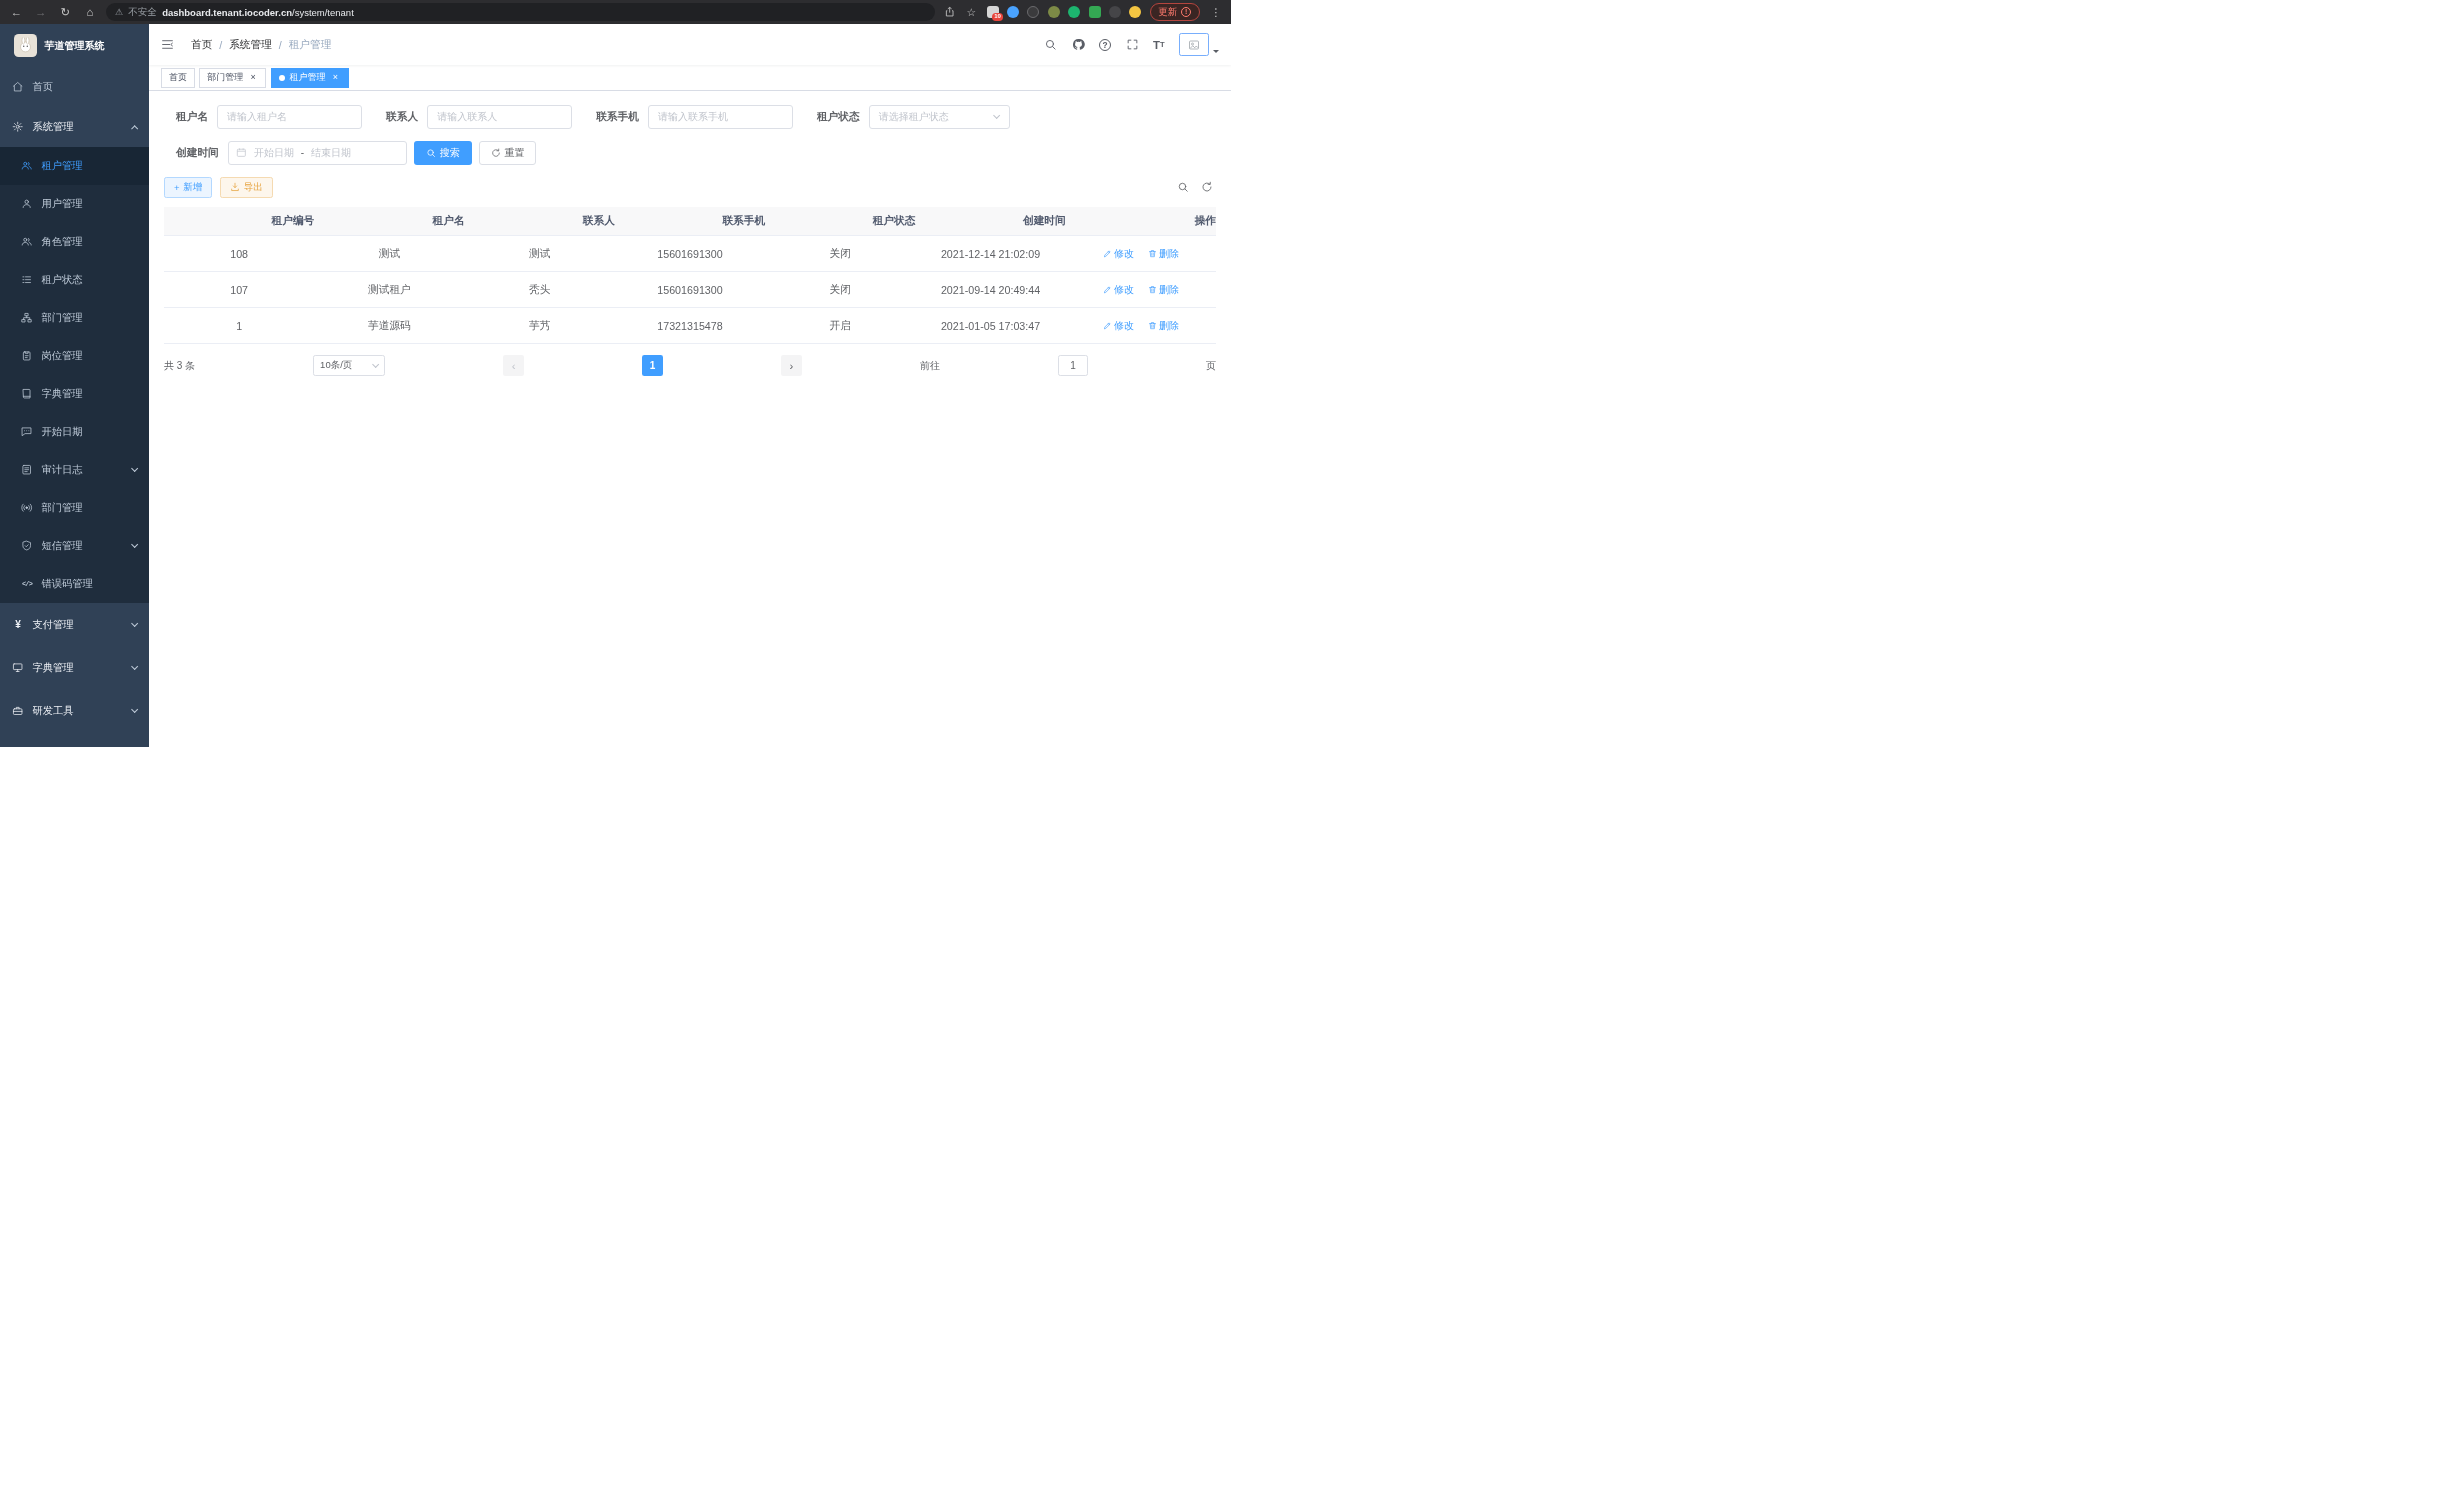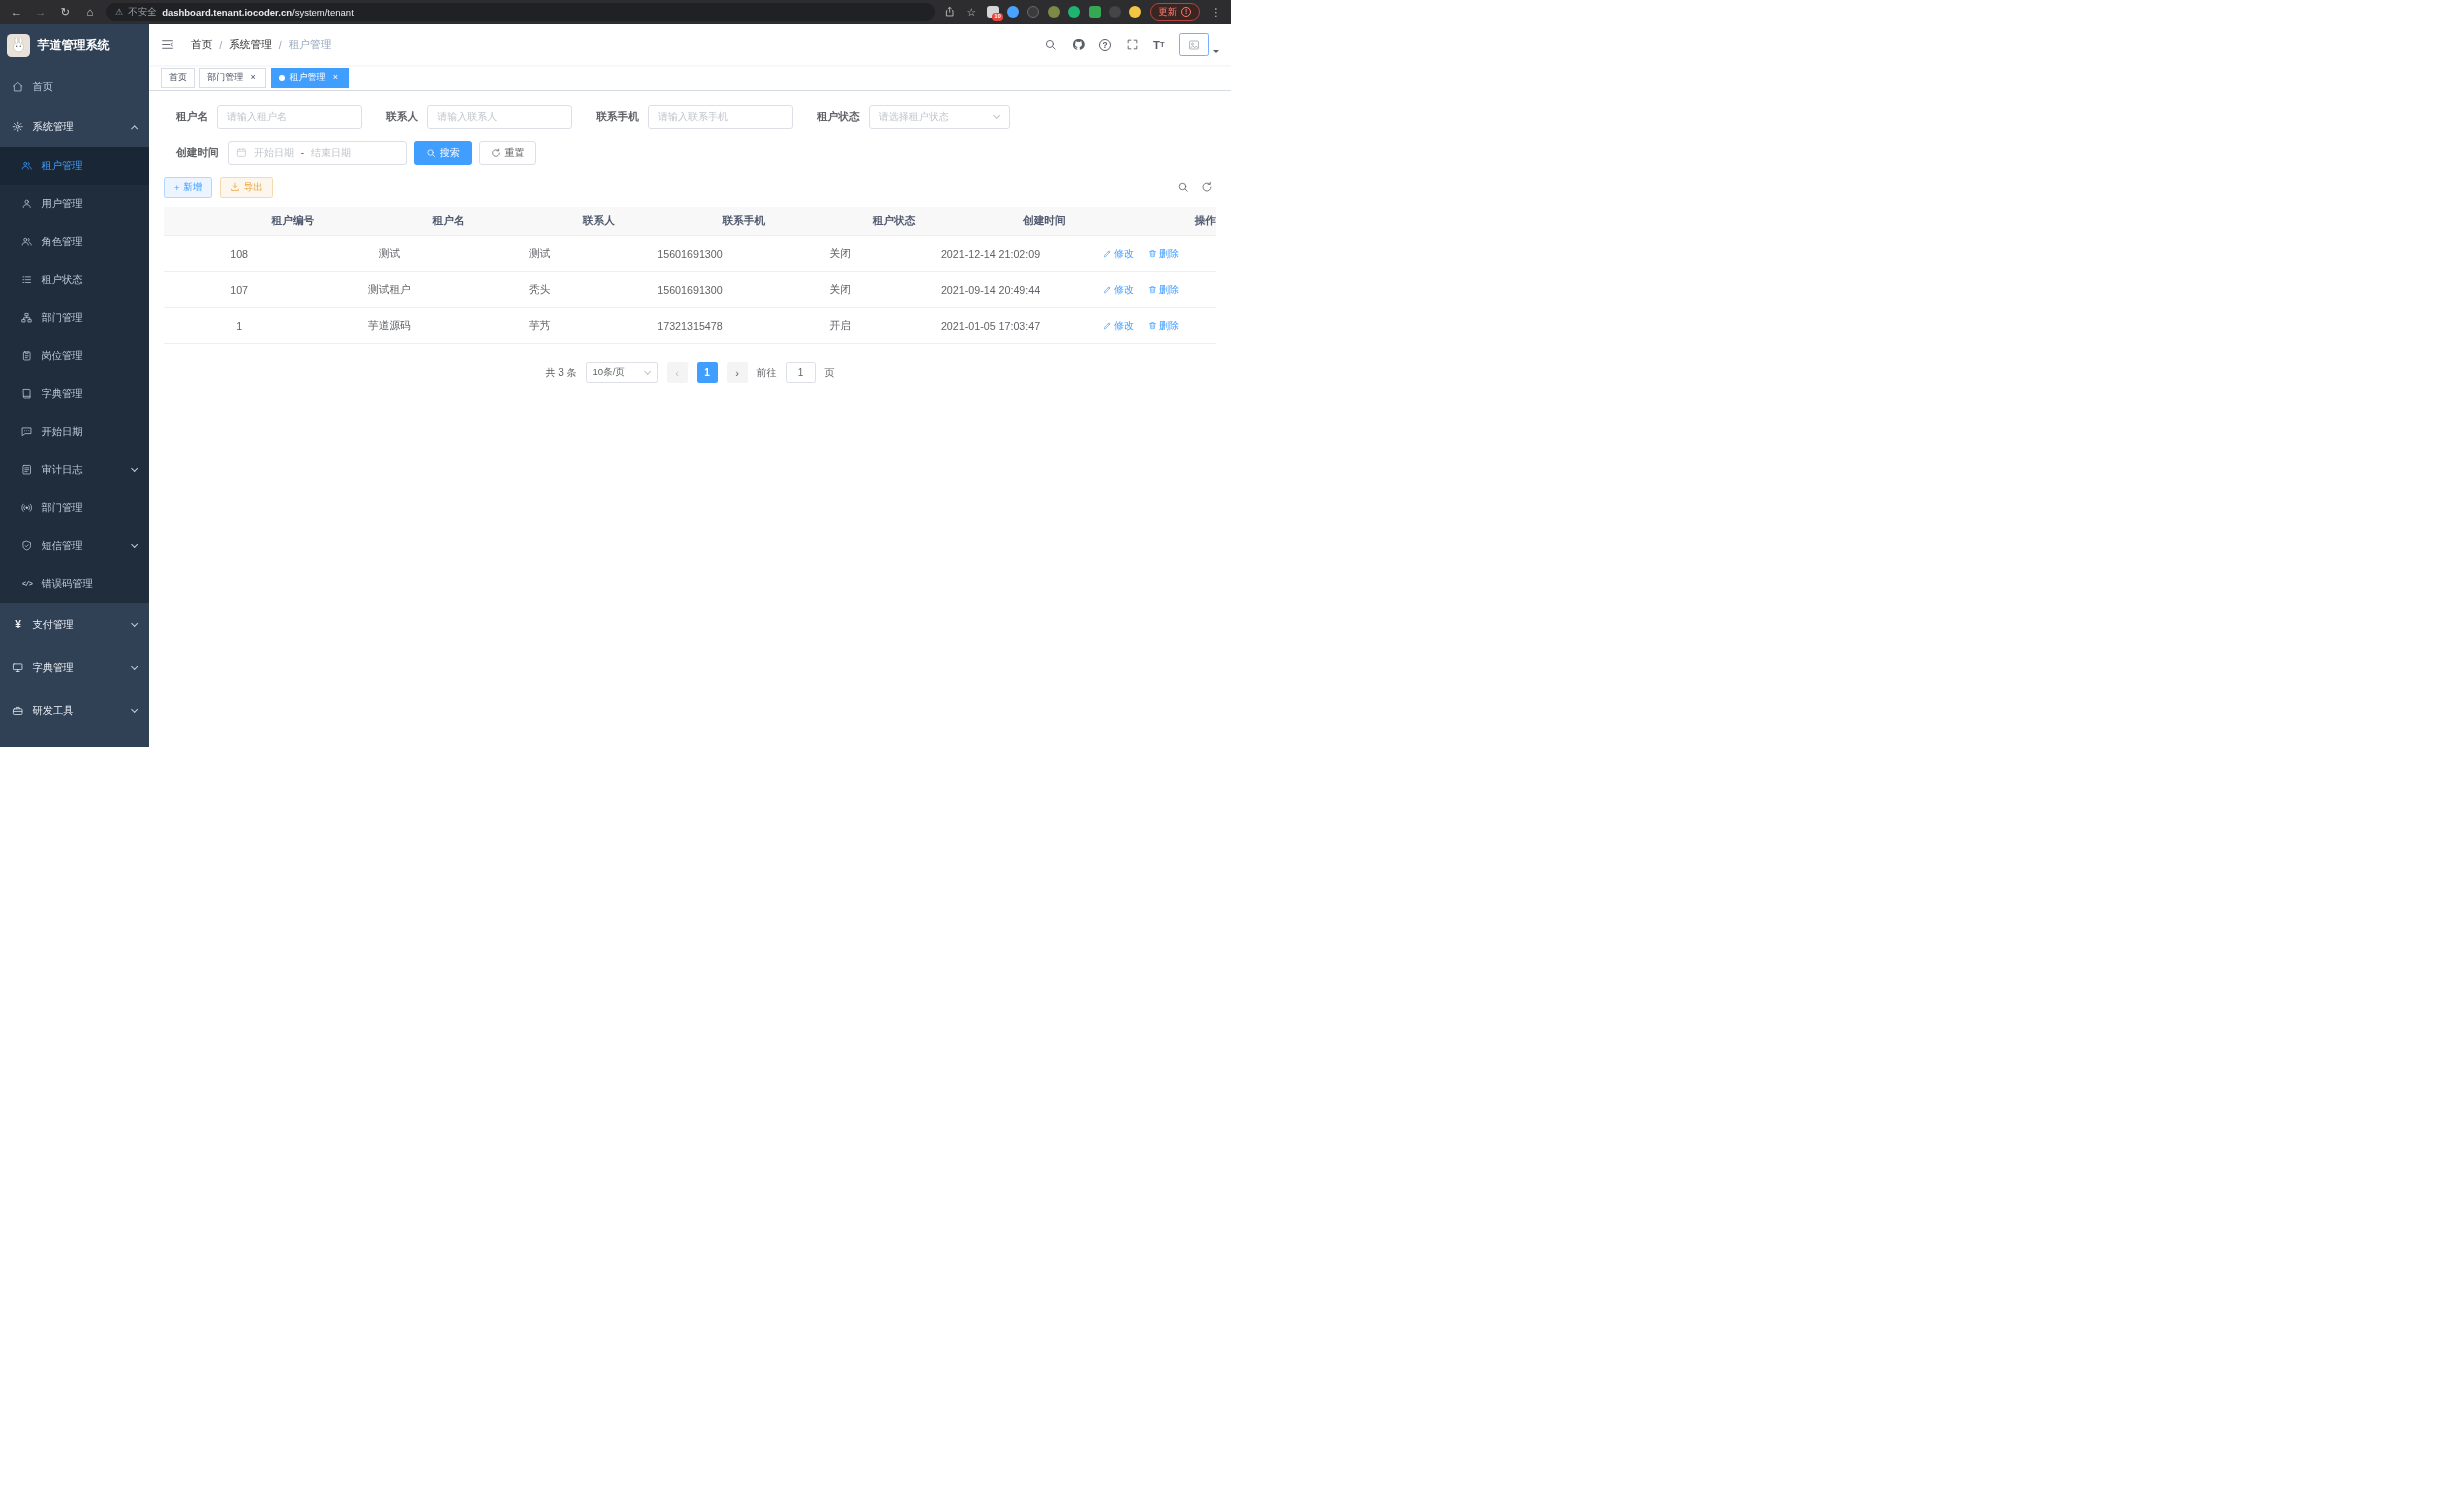--- a/index.html
+++ b/index.html
@@ -20,21 +20,21 @@
   .ext { width:12px; height:12px; border-radius:50%; position:relative; flex:none; }
   .ext.sq { border-radius:3px; }
   .badge { position:absolute; bottom:-3px; right:-4.6px; background:#e8453c; color:#fff; font-size:6px; line-height:7.6px; padding:0 2.3px; border-radius:3.8px; font-weight:700; }
   .update-pill { display:flex; align-items:center; gap:3.8px; border:0.8px solid #b4453e; background:#3a2523; color:#ff7b6e; font-size:9.5px; padding:1.5px 7.6px; border-radius:9px; cursor:pointer; }
   .update-pill .excl { width:10px; height:10px; border-radius:50%; border:1px solid #ff7b6e; font-size:6.9px; line-height:8.4px; text-align:center; font-weight:700; }
   .kebab { color:#c8c8c8; font-size:10.7px; letter-spacing:0; cursor:pointer; padding:0 2.3px; }
 
   
   .app { display:flex; height:723px; }
   .sidebar { width:149px; background:#304156; flex:none; color:#bfcbd9; font-size:10.3px; overflow:hidden; }
-  .logo { height:43px; display:flex; align-items:center; gap:7.6px; padding:0 7px; color:#fff; font-weight:700; font-size:12px; }
+  .logo { height:43px; display:flex; align-items:center; gap:7.6px; padding:0 14px; color:#fff; font-weight:700; font-size:10px; }
   .logo-img { width:23px; height:23px; border-radius:4.6px; background:#e8e2d8; display:flex; align-items:center; justify-content:center; overflow:hidden; flex:none; }
   .logo-img svg { width:17px; height:17px; }
   .mitem { height:40px; display:flex; align-items:center; gap:8.4px; padding:0 12px; cursor:pointer; }
   .mitem .chev { margin-left:auto; }
   .micon { width:12px; height:12px; display:flex; align-items:center; justify-content:center; flex:none; }
   .micon svg { width:11.4px; height:11.4px; fill:none; stroke:currentColor; stroke-width:1.6; stroke-linecap:round; stroke-linejoin:round; }
   .micon.txt { font-size:10px; font-weight:700; }
   .micon.code { font-family:"Liberation Mono",monospace; font-size:6.9px; font-weight:700; letter-spacing:-0.8px; }
   .chev { width:5.3px; height:5.3px; border-right:1.2px solid #bfcbd9; border-bottom:1.2px solid #bfcbd9; transform:rotate(45deg); margin-top:-2.3px; }
   .chev.up { transform:rotate(-135deg); margin-top:3px; }
@@ -93,21 +93,21 @@
   .tico { cursor:pointer; display:flex; }
   .tico svg { width:12px; height:12px; fill:none; stroke:#606266; stroke-width:1.7; stroke-linecap:round; }
 
   table { width:100%; border-collapse:collapse; table-layout:fixed; font-size:10.7px; color:#606266; }
   thead th { background:#f8f8f9; color:#515a6e; font-weight:700; height:29px; border-bottom:0.8px solid #ebeef5; text-align:right; }
   tbody td { height:36px; border-bottom:0.8px solid #ebeef5; text-align:center; }
   .act { color:#409eff; font-size:10px; cursor:pointer; display:inline-flex; align-items:center; gap:2.3px; }
   .act + .act { margin-left:10.7px; }
   .act svg { width:9px; height:9px; fill:none; stroke:#409eff; stroke-width:1.7; stroke-linecap:round; stroke-linejoin:round; }
 
-  .pager { display:flex; align-items:center; justify-content:center; gap:9px; margin-top:18px; font-size:10px; color:#606266; }
+  .pager { display:flex; align-items:center; justify-content:space-between; gap:9px; margin-top:11px; font-size:10px; color:#606266; }
   .psel { width:72px; height:21px; border:0.8px solid #dcdfe6; border-radius:2.3px; display:flex; align-items:center; justify-content:space-between; padding:0 6px; font-size:9.5px; cursor:pointer; }
   .psel .chev { border-color:#c0c4cc; margin-top:-1.5px; }
   .pbtn { width:21px; height:21px; background:#f4f4f5; border-radius:2.3px; display:flex; align-items:center; justify-content:center; font-size:11.4px; color:#606266; cursor:pointer; }
   .pbtn.dis { color:#c0c4cc; }
   .pbtn.cur { background:#409eff; color:#fff; font-size:10px; font-weight:700; }
   .goto-inp { width:30px; height:21px; border:0.8px solid #dcdfe6; border-radius:2.3px; text-align:center; font-size:10px; color:#606266; outline:none; }
 </style>
 </head>
 <body>
 

